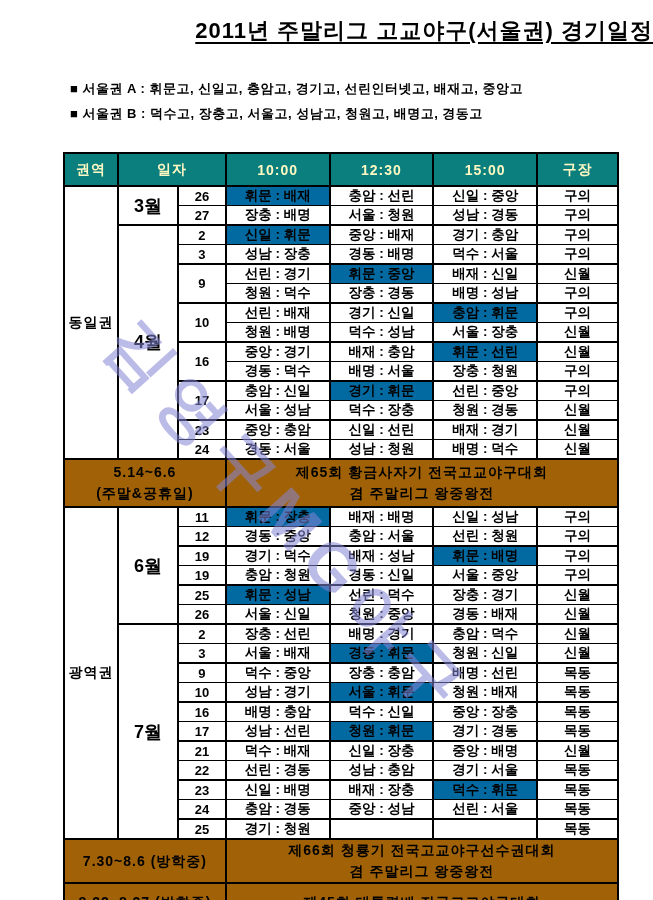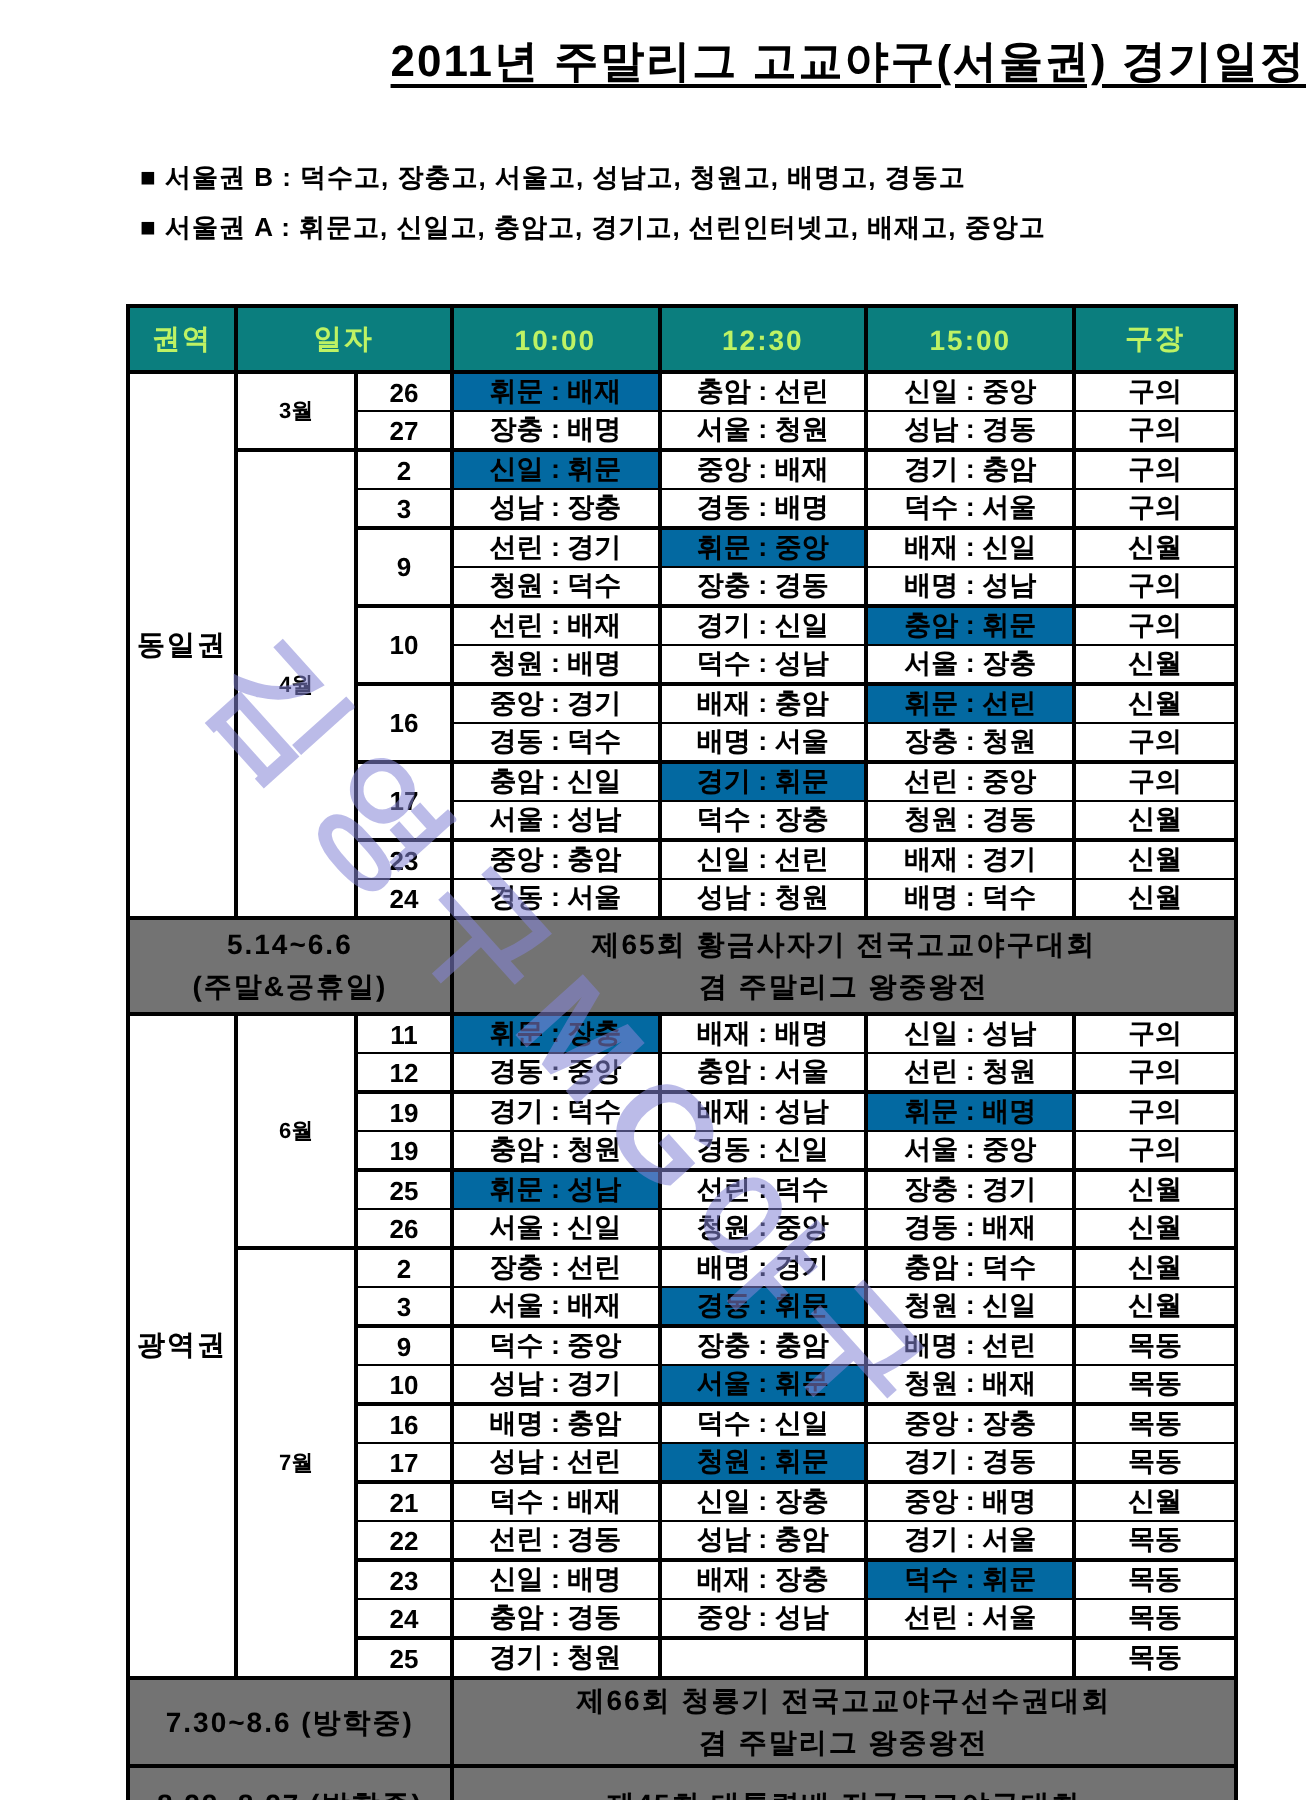--- a/index.html
+++ b/index.html
@@ -12,58 +12,58 @@
     text-decoration:underline;text-underline-offset:4px;
     margin:16px 0 0 0;letter-spacing:1px;
   }
   .legend{margin:30px 0 0 70px;}
   .legend-line{font-size:13px;font-weight:bold;line-height:25px;letter-spacing:0.5px;}
   table.sched{
     border-collapse:collapse;table-layout:fixed;width:556px;
     margin:26px 0 0 63px;border:2px solid #000;
   }
   .sched th{
-    background:#0b7e7e;color:#bef264;border:2px solid #000;
+    background:#0b7e7e;color:#fef9c3;border:2px solid #000;
     font-size:14px;font-weight:bold;height:31px;padding:0;letter-spacing:1px;
   }
   .sched td{
     border:1px solid #000;border-left-width:2px;border-right-width:2px;
     text-align:center;vertical-align:middle;font-weight:bold;
     font-size:13.5px;height:17px;padding:0;white-space:nowrap;overflow:hidden;
   }
   .sched tr.grp > td{border-bottom-width:2px;}
   .sched td.sp2{border-bottom-width:2px;}
   .sched td.rg{font-size:14px;letter-spacing:1px;border-radius:18px;}
-  .sched td.mo{font-size:11px;}
+  .sched td.mo{font-size:18px;}
   .sched td.dt{font-size:13px;margin-left:48px;}
   .sched td.hl{background:#0369a1;}
   .sched tr.banner td{
-    background:#737373;border:2px solid #000;font-size:14px;letter-spacing:1px;
+    background:#a16207;border:2px solid #000;font-size:14px;letter-spacing:1px;
   }
   .sched tr.banner td .bl{line-height:21px;}
   .b1 td{height:46px;}
   .b2 td{height:42px;}
   .b3 td{height:36px;}
   .watermark{
     position:absolute;left:152px;top:300px;z-index:6;pointer-events:none;
     font-size:66px;font-weight:bold;letter-spacing:10px;white-space:nowrap;
     color:#8585d6;opacity:0.55;
     transform:rotate(48deg);transform-origin:0 0;
   }
 </style>
 </head>
 <body>
 
 <div class="watermark">김영구MG야구</div>
 
 <div class="page-title">2011년 주말리그 고교야구(서울권) 경기일정</div>
 
 <div class="legend">
+  <div class="legend-line">■ 서울권 A : 휘문고, 신일고, 충암고, 경기고, 선린인터넷고, 배재고, 중앙고</div>
   <div class="legend-line">■ 서울권 B : 덕수고, 장충고, 서울고, 성남고, 청원고, 배명고, 경동고</div>
-  <div class="legend-line">■ 서울권 A : 휘문고, 신일고, 충암고, 경기고, 선린인터넷고, 배재고, 중앙고</div>
 </div>
 
 <table class="sched">
   <colgroup>
     <col style="width:52px">
       <col style="width:58px">
       <col style="width:46px">
     <col style="width:100px">
       <col style="width:100px">
       <col style="width:100px">

